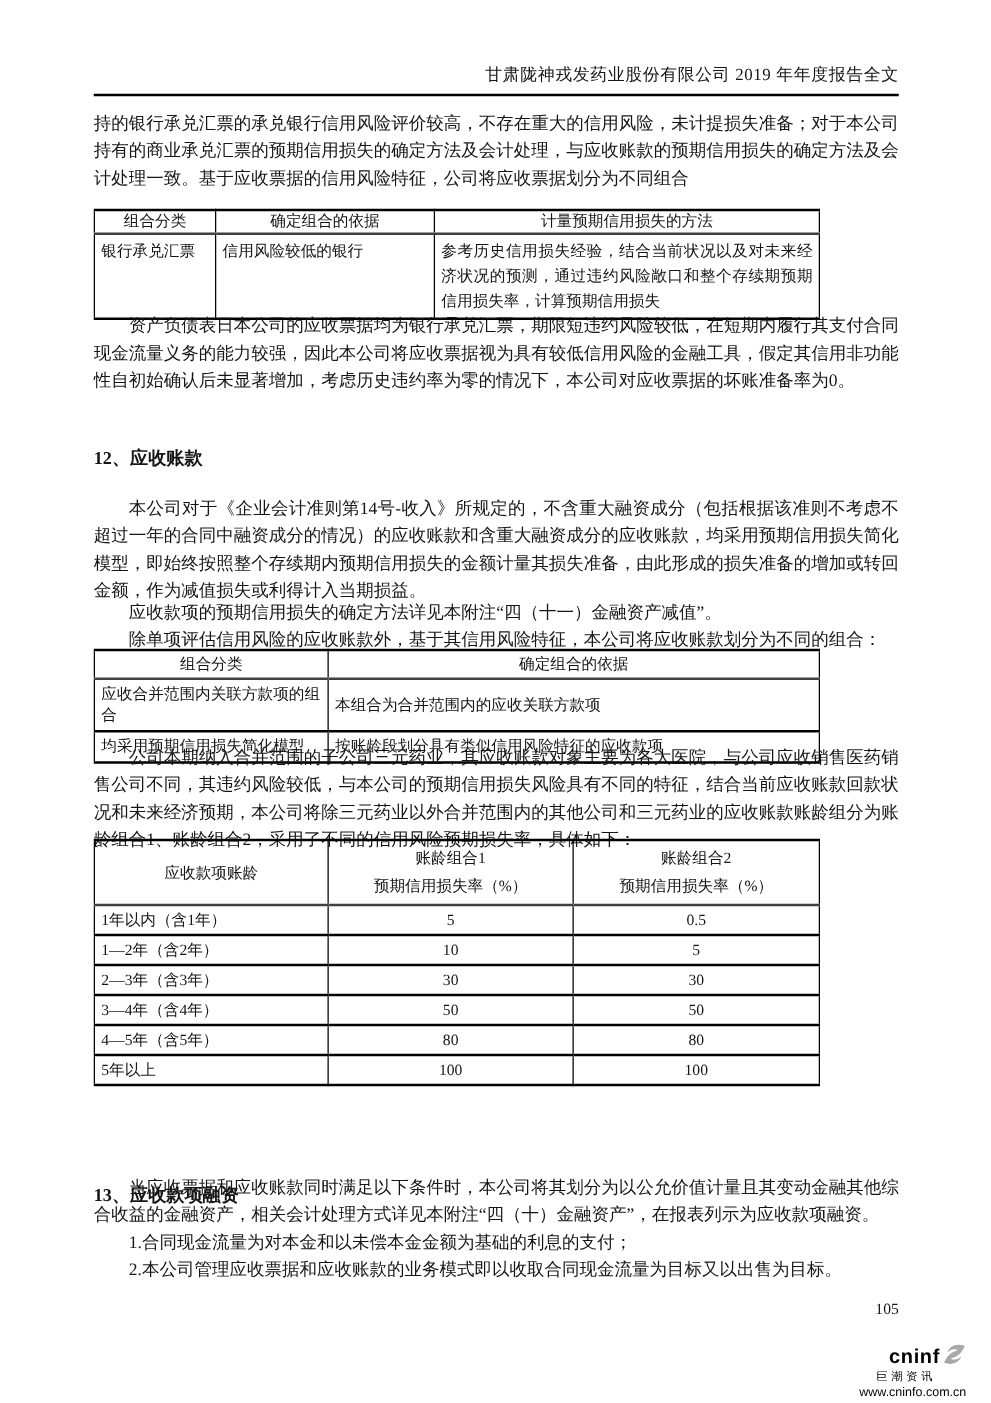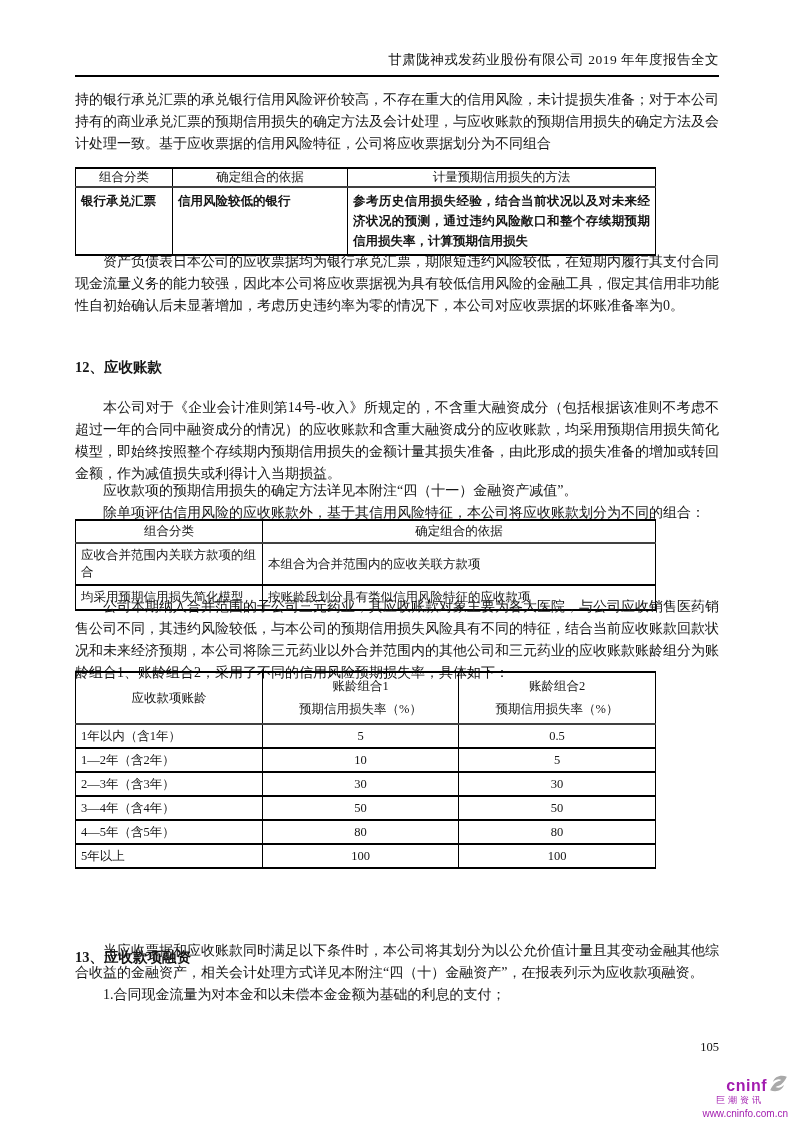--- a/index.html
+++ b/index.html
@@ -21,35 +21,35 @@
     border-top:2px solid #000; border-bottom:2px solid #000;
   }
   table.tbl th, table.tbl td {
     border:1px solid #000; font-weight:normal; font-size:12.5px;
     color:#151515; overflow:hidden;
   }
   table.tbl thead th { border-bottom:2px solid #404040; text-align:center; }
 
   #table1 { top:167px; }
   #table1 thead th { padding:1px 2px; line-height:15px; }
-  #table1 tbody td { vertical-align:top; padding:3px 5px; line-height:20px;font-weight:bold; }
+  #table1 tbody td { vertical-align:top; padding:3px 5px; line-height:20px; }
   #table1 .justify { text-align:justify; }
 
   #table2 { top:519px; }
   #table2 thead th { padding:2px; line-height:17px; }
   #table2 tbody td { padding:3px 5px; line-height:17px; border-top:2px solid #000; }
 
   #table3 { top:671px;padding-left:42px; }
   #table3 thead th { padding:2px; line-height:23px; vertical-align:middle; }
   #table3 tbody td { padding:3px 5px; line-height:16px; border-top:2px solid #000; }
   #table3 tbody td.num { text-align:center; }
 
   .pageno { top:1040px; text-align:right; font-size:12.5px; }
 
-  .logo { position:absolute; top:1074px; right:5px; width:110px; color:#a21caf;
+  .logo { position:absolute; top:1074px; right:20px; width:110px; color:#000000;
           font-family:"Liberation Sans","DejaVu Sans",sans-serif; }
   .logo-row { display:flex; align-items:center; justify-content:flex-end; }
   .logo-word { font-weight:bold; font-size:16px; letter-spacing:0.5px; line-height:16px; }
   .logo-icon { margin-left:2px; }
   .logo-cn { font-size:9px; letter-spacing:3px; text-align:right; padding-right:24px; margin-top:-3px; }
   .logo-url { font-size:10px; text-align:right; margin-top:1px; }
 </style>
 </head>
 <body>
 
@@ -165,20 +165,21 @@
         <td class="num">100</td>
         <td class="num">100</td>
       </tr>
     </tbody>
   </table>
 
   <div class="blk h-section" style="top:948px;">13、应收款项融资</div>
 
   <div class="blk para indent" style="top:940px;">当应收票据和应收账款同时满足以下条件时，本公司将其划分为以公允价值计量且其变动金融其他综合收益的金融资产，相关会计处理方式详见本附注“四（十）金融资产”，在报表列示为应收款项融资。</div>
   <div class="blk para indent" style="top:984px;">1.合同现金流量为对本金和以未偿本金金额为基础的利息的支付；</div>
+  <div class="blk para indent" style="top:1006px;">2.本公司管理应收票据和应收账款的业务模式即以收取合同现金流量为目标又以出售为目标。</div>
 
   <div class="blk pageno">105</div>
 
   <div class="logo">
     <div class="logo-row">
       <span class="logo-word">cninf</span>
       <span class="logo-icon">
         <svg width="19" height="19" viewBox="0 0 24 24" aria-hidden="true">
           <path fill="#a9a9a9" d="M22.5 3.5c-8-3-15.5 0-17.5 6.5 3.2-3.2 7.5-4.3 10.8-2.3-4.2 1.1-6.4 4.2-5.3 7.4 4.3-.2 8.8-4.6 12-11.6z"></path>
           <path fill="#a9a9a9" d="M1.5 20.5c8 3 15.5 0 17.5-6.5-3.2 3.2-7.5 4.3-10.8 2.3 4.2-1.1 6.4-4.2 5.3-7.4-4.3.2-8.8 4.6-12 11.6z"></path>

